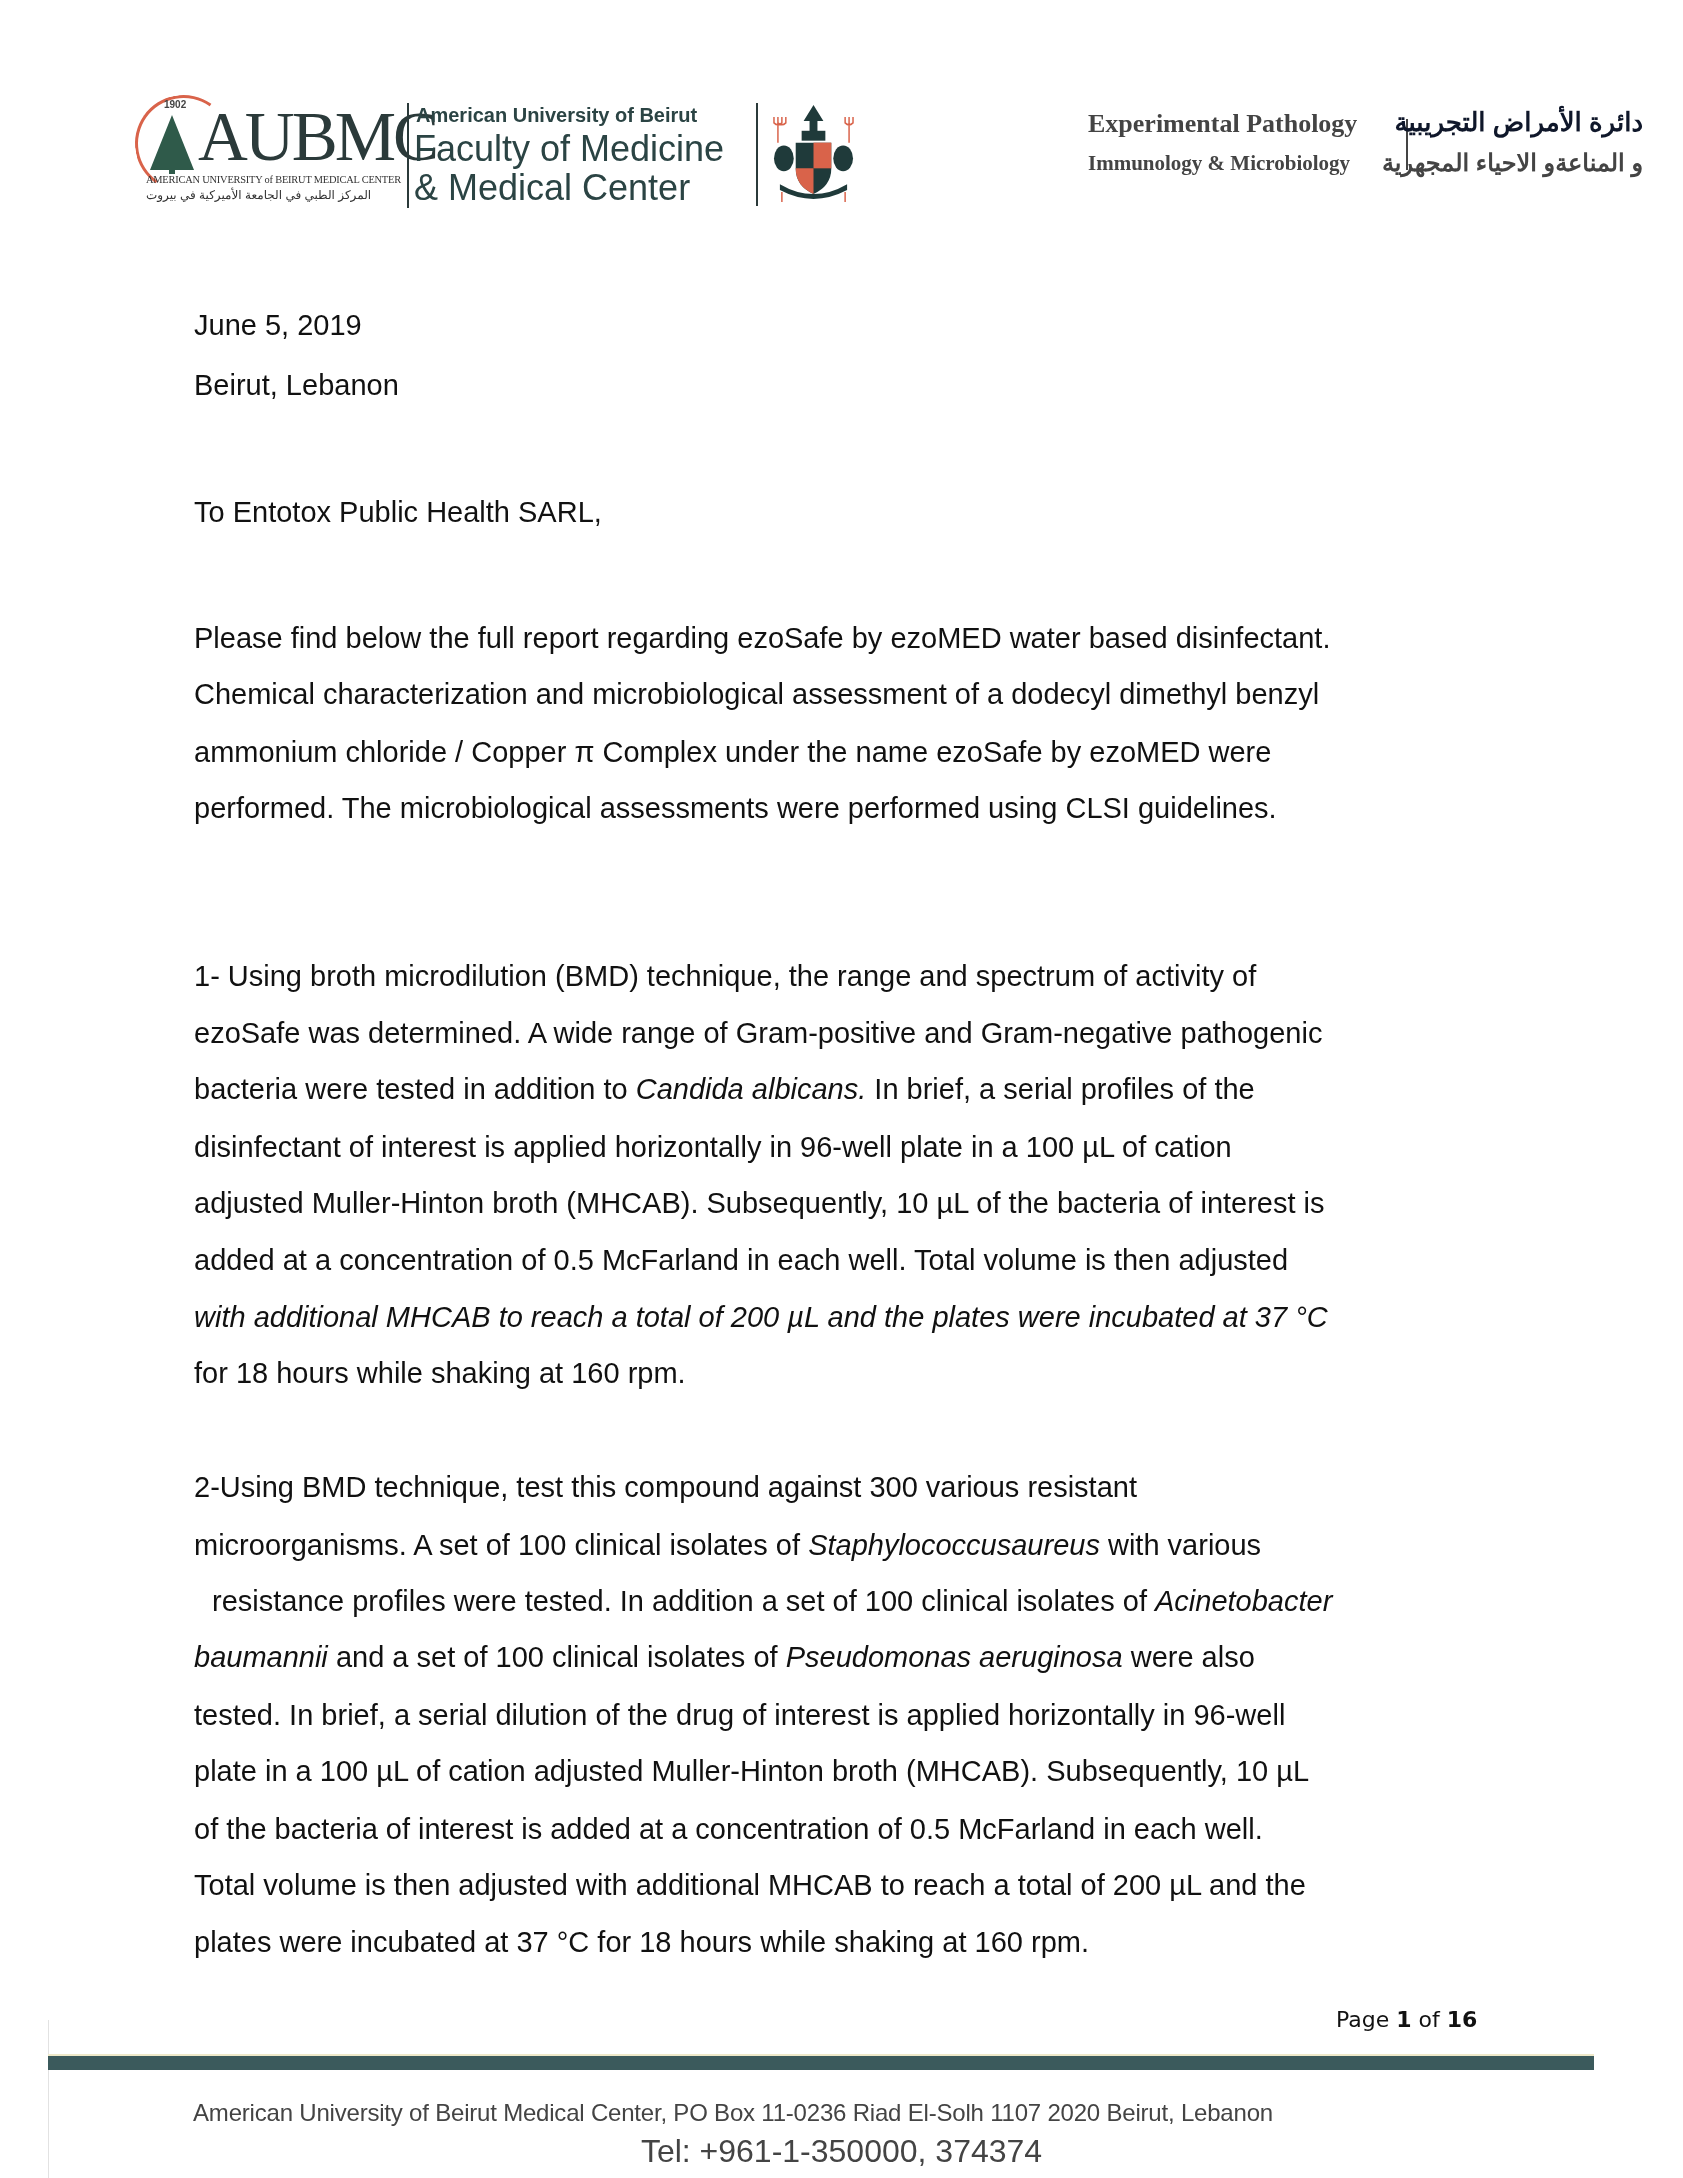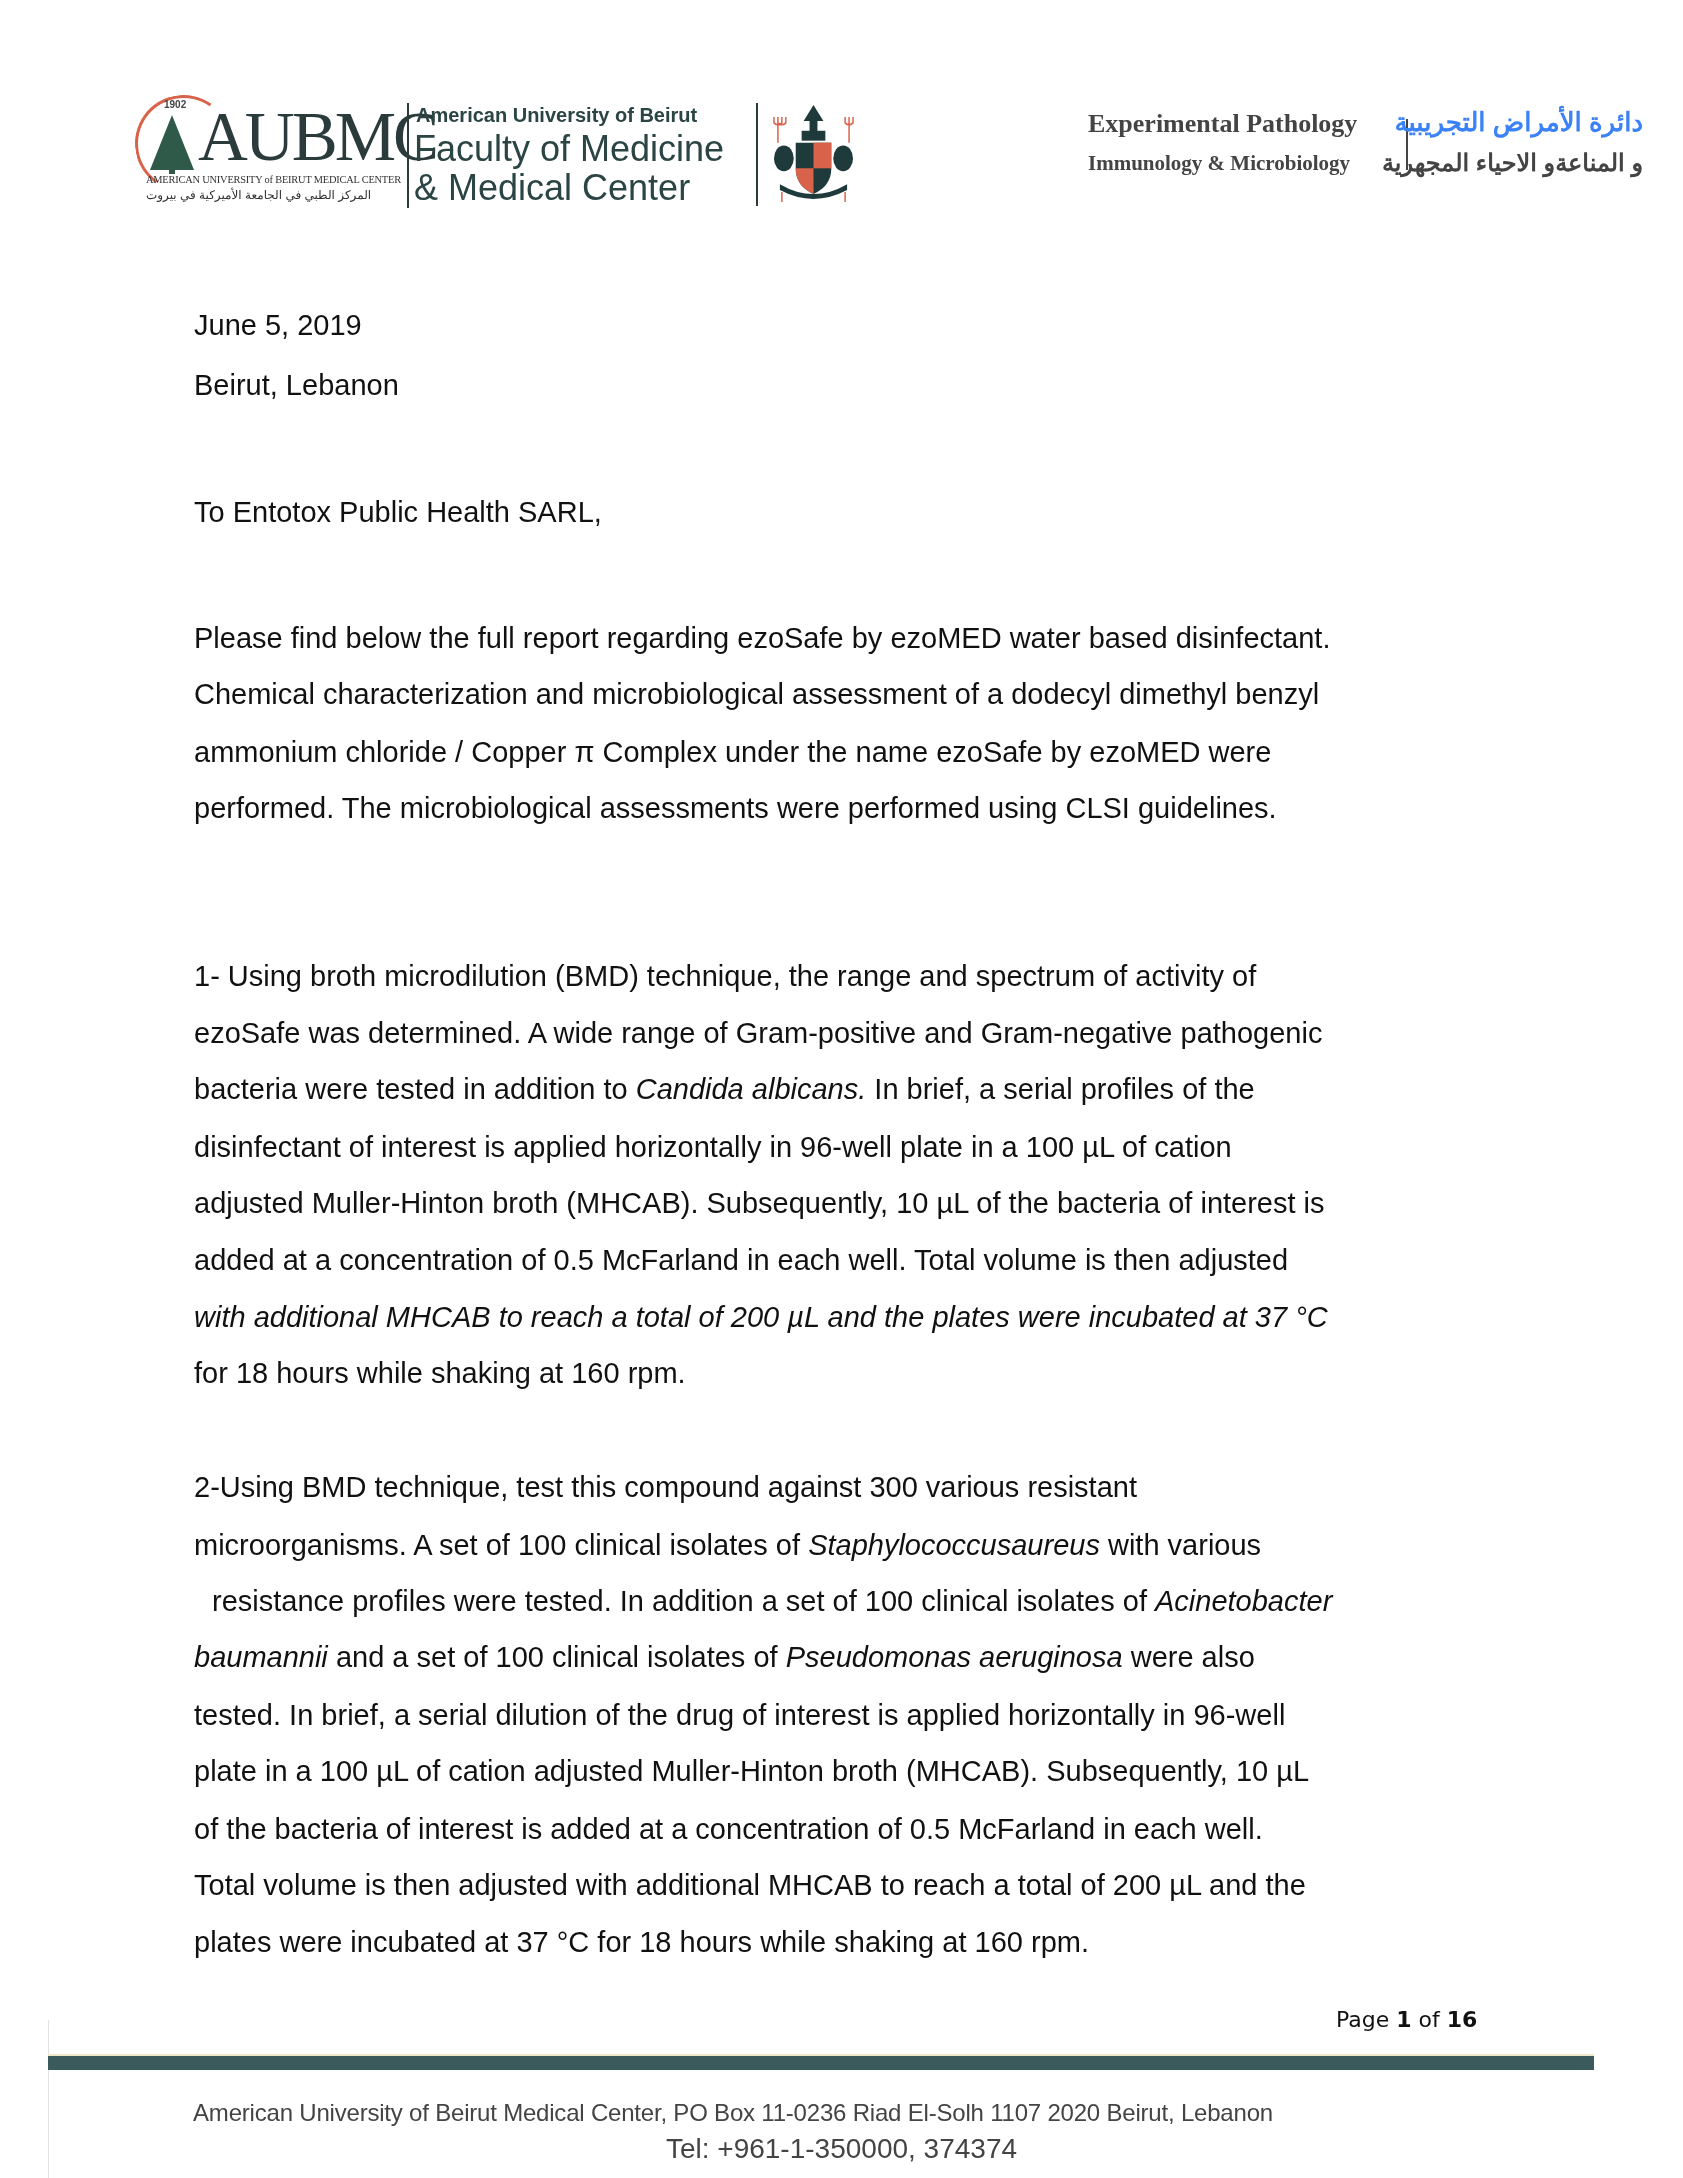--- a/index.html
+++ b/index.html
@@ -15,35 +15,35 @@
   .vrule { position: absolute; background: #2b3a3a; width: 2px; }
 
   .fm-top { position: absolute; left: 416px; top: 104px; font-family: "Liberation Sans", sans-serif; font-weight: bold; font-size: 20px; color: #2b4444; white-space: nowrap; }
   .fm-mid { position: absolute; left: 414px; top: 129px; font-size: 36px; color: #2b4444; white-space: nowrap; line-height: 40px; }
   .fm-bot { position: absolute; left: 414px; top: 168px; font-size: 36px; color: #2b4444; white-space: nowrap; line-height: 40px; }
 
   .crest { position: absolute; left: 772px; top: 103px; width: 83px; height: 103px; }
 
   .dept-en1 { position: absolute; left: 1088px; top: 109px; font-family: "Liberation Serif", serif; font-weight: bold; font-size: 26px; color: #444; white-space: nowrap; }
   .dept-en2 { position: absolute; left: 1088px; top: 151px; font-family: "Liberation Serif", serif; font-weight: bold; font-size: 21px; color: #444; white-space: nowrap; }
-  .dept-ar1 { position: absolute; right: 40px; top: 107px; font-size: 26px; font-weight: bold; color: #3b82f6; direction: rtl; white-space: nowrap; }
+  .dept-ar1 { position: absolute; right: 40px; top: 107px; font-size: 26px; font-weight: bold; color: #0f172a; direction: rtl; white-space: nowrap; }
   .dept-ar2 { position: absolute; right: 40px; top: 149px; font-size: 24px; font-weight: bold; color: #444; direction: rtl; white-space: nowrap; }
 
   
   .line { position: absolute; left: 194px; font-size: 29px; line-height: 34px; white-space: nowrap; color: #111; }
   .line i { font-style: italic; }
 
   .page-no { position: absolute; left: 1336px; top: 2007px; font-family: "DejaVu Sans", sans-serif; font-size: 22px; color: #111; white-space: nowrap; }
   .page-no b { font-weight: bold; }
 
   
   .footer-bar { position: absolute; left: 48px; top: 2056px; width: 1546px; height: 14px; background: #3b5a5c; }
   .footer-bar-hi { position: absolute; left: 48px; top: 2054px; width: 1546px; height: 2px; background: #efe9c9; }
   .footer-l1 { position: absolute; left: 0; width: 1466px; text-align: center; top: 2099px; font-size: 24px; color: #444; white-space: nowrap; letter-spacing: -0.2px; }
-  .footer-l2 { position: absolute; left: 0; width: 1683px; text-align: center; top: 2133px; font-size: 28px; color: #444; white-space: nowrap; }
+  .footer-l2 { position: absolute; left: 0; width: 1683px; text-align: center; top: 2133px; font-size: 32px; color: #444; white-space: nowrap; }
   .page-edge { position: absolute; left: 48px; top: 2020px; width: 1px; height: 158px; background: #e2e2e2; }
 </style>
 </head>
 <body>
 
 <div>
   <div>
     <div class="aubmc-arc"></div>
     <div class="aubmc-year">1902</div>
     <div class="aubmc-tree"></div>

